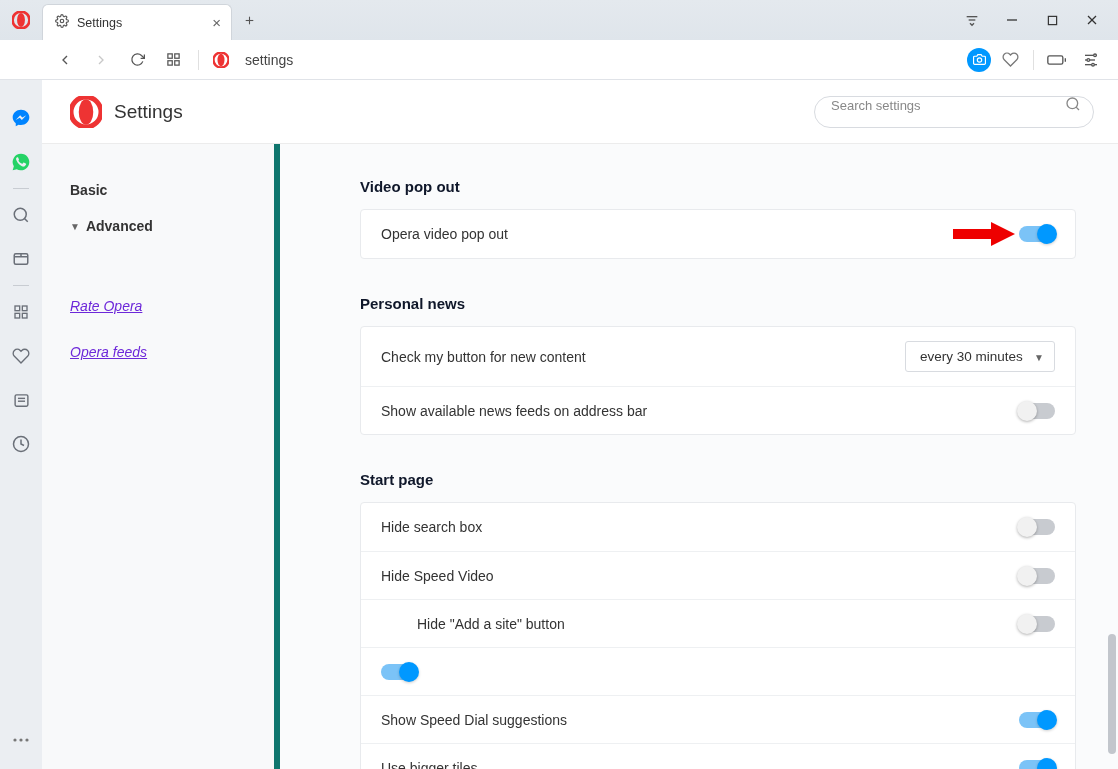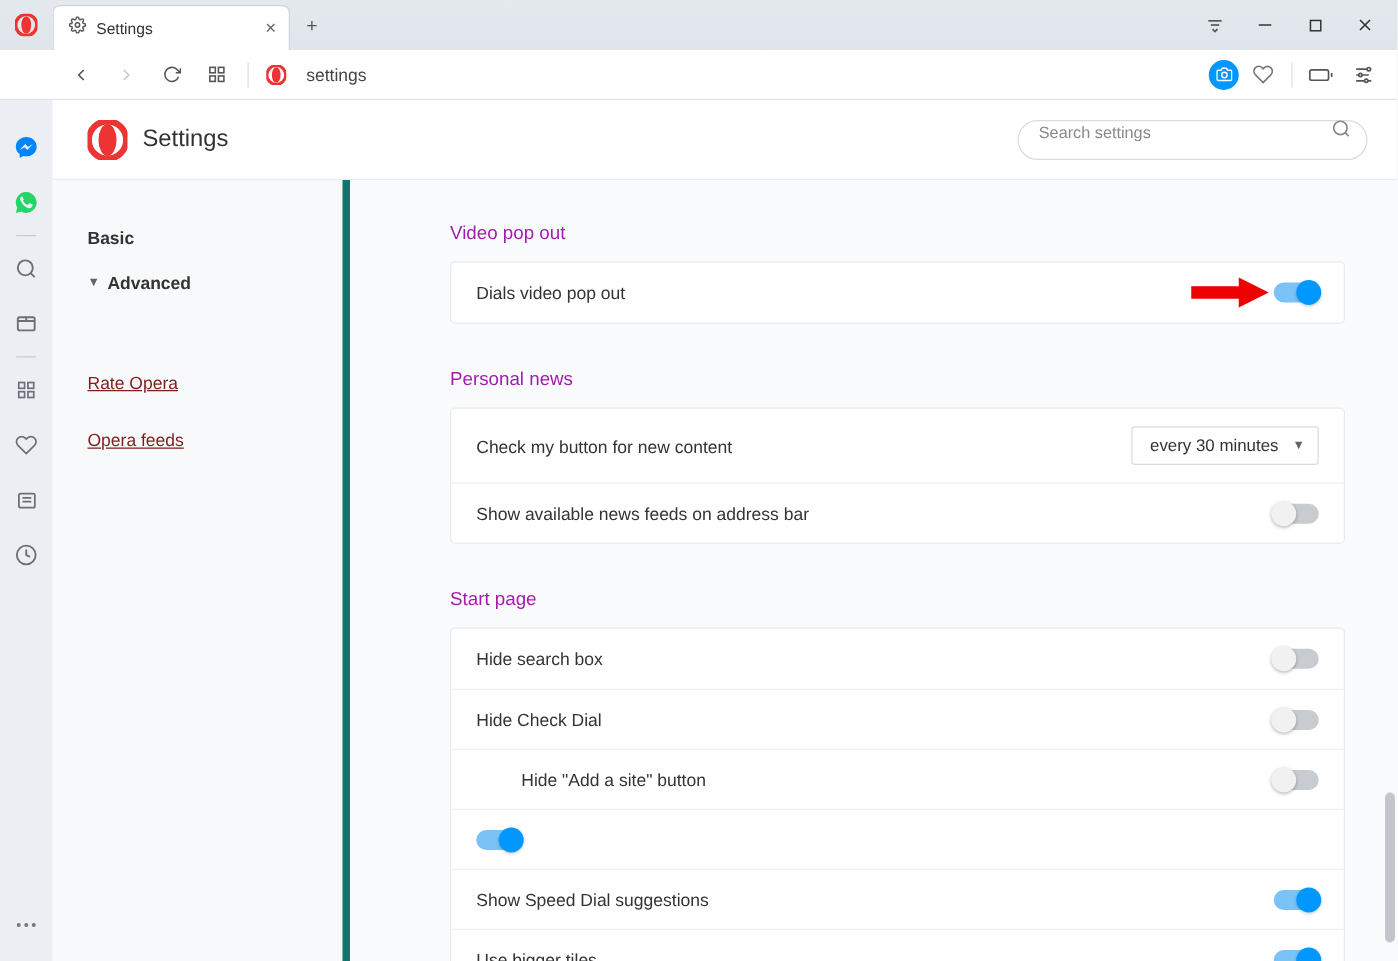--- a/index.html
+++ b/index.html
@@ -56,26 +56,26 @@
     .search-box .sicon { color: #888; }
     
     
     .settings-body { flex: 1; display: flex; overflow: hidden; }
     
     
     .settings-nav { width: 238px; background: #f8f9fa; padding: 28px 0 0 28px; border-right: 6px solid #0f766e;}
     .nav-item { font-size: 14px; color: #333; padding: 10px 0; cursor: pointer; display: flex; align-items: center; gap: 6px; }
     .nav-item.bold { font-weight: 600; }
     .nav-item .chev { font-size: 10px; color: #666; }
-    .nav-link { font-size: 14px; color: #7f1d1d; text-decoration: underline; padding: 8px 0; cursor: pointer; }
+    .nav-link { font-size: 14px; color: #6d28d9; text-decoration: underline; padding: 8px 0; cursor: pointer; font-style: italic; }
     .nav-links { margin-top: 46px; display: flex; flex-direction: column; gap: 14px; }
     
     
     .settings-panel { flex: 1; overflow-y: auto; padding: 24px 42px 24px 80px; background: #fafbfc; }
-    .section-title { font-size: 15px; font-weight: 400; color: #a21caf; margin-bottom: 14px; margin-top: 10px; }
+    .section-title { font-size: 15px; font-weight: 700; color: #0f172a; margin-bottom: 14px; margin-top: 10px; }
     .section-card { background: #fff; border: 1px solid #e8eaed; border-radius: 4px; margin-bottom: 36px; }
     .row { display: flex; align-items: center; padding: 14px 20px; min-height: 48px; position:relative;}
     .row + .row { border-top: 1px solid #eef0f2; gap: 32px; }
     .row.sub { padding-left: 56px; }
     .row-label { font-size: 14px; color: #333; flex: 1; }
     
     
     .toggle { width: 36px; height: 16px; border-radius: 10px; position: relative; cursor: pointer; }
     .toggle.off { background: #c8cbd0; }
     .toggle.off::after { content: ''; position: absolute; width: 20px; height: 20px; background: #f1f1f1; border-radius: 50%; top: -2px; left: -2px; box-shadow: 0 1px 3px rgba(0,0,0,0.3); }
@@ -304,21 +304,21 @@
           <div class="nav-link">Rate Opera</div>
           <div class="nav-link">Opera feeds</div>
         </div>
       </div>
 
       <div class="settings-panel">
 
         <div class="section-title">Video pop out</div>
         <div class="section-card">
           <div class="row">
-            <div class="row-label">Dials video pop out</div>
+            <div class="row-label">Opera video pop out</div>
             <svg class="red-arrow" width="64" height="28" viewBox="0 0 64 28">
                 <line x1="2" y1="14" x2="44" y2="14" stroke="#e00" stroke-width="10"></line>
                 <polygon points="40,2 64,14 40,26" fill="#e00"></polygon>
               </svg>
             <div class="toggle on"></div>
           </div>
         </div>
 
         <div class="section-title">Personal news</div>
         <div class="section-card">
@@ -335,21 +335,21 @@
           </div>
         </div>
 
         <div class="section-title">Start page</div>
         <div class="section-card">
           <div class="row">
             <div class="row-label">Hide search box</div>
             <div class="toggle off"></div>
           </div>
           <div class="row">
-            <div class="row-label">Hide Check Dial</div>
+            <div class="row-label">Hide Speed Video</div>
             <div class="toggle off"></div>
           </div>
           <div class="row sub">
             <div class="row-label">Hide "Add a site" button</div>
             <div class="toggle off"></div>
           </div>
           <div class="row">
             <div class="toggle on"></div>
           </div>
           <div class="row">

